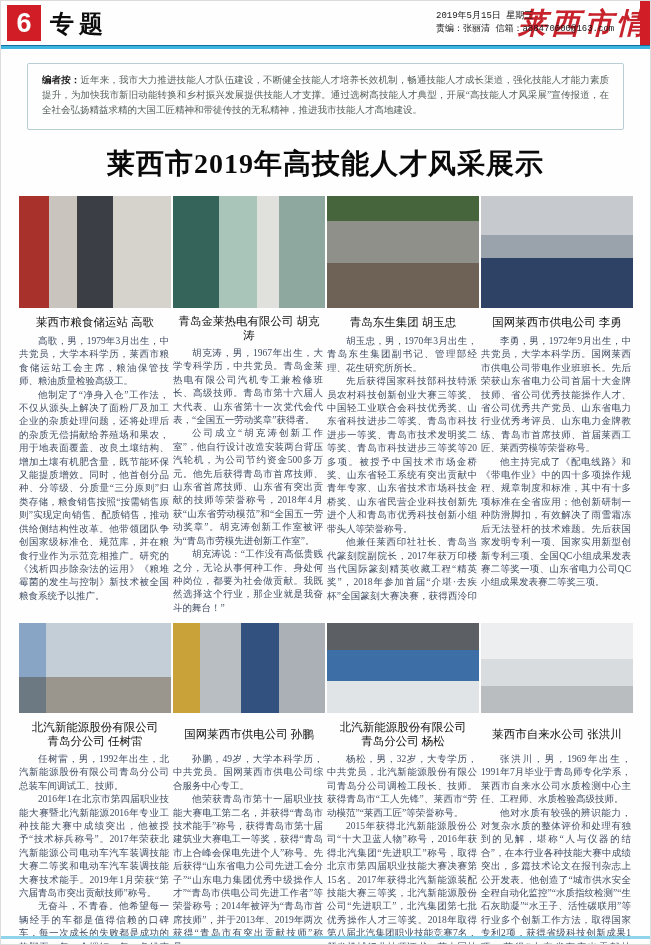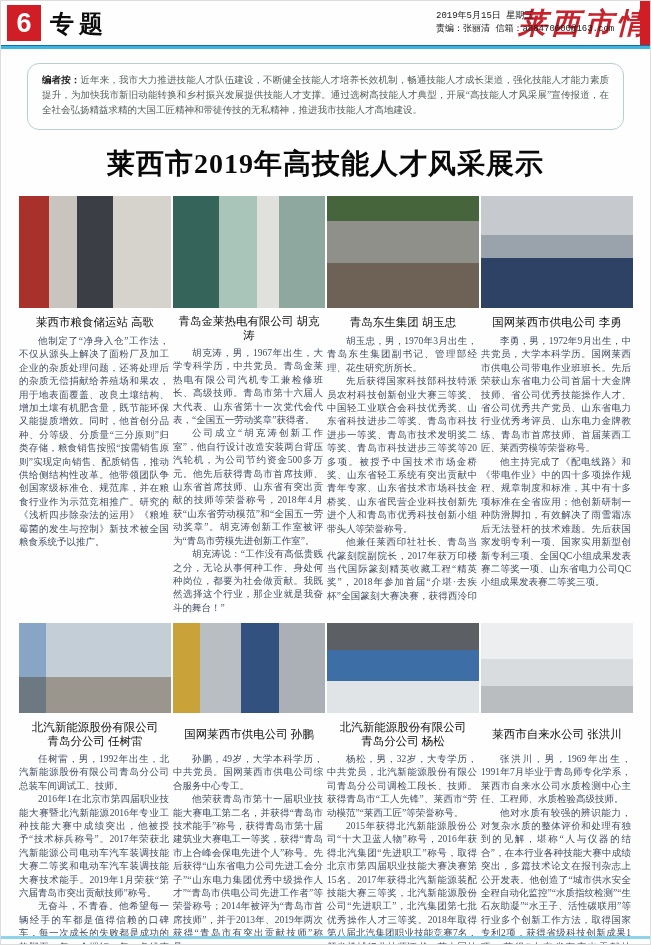--- a/index.html
+++ b/index.html
@@ -15,21 +15,21 @@
   .section-label { position:absolute; left:49px; top:7px; font-size:24px; font-weight:bold;
                    letter-spacing:5px; color:#0d0d0d; font-family:"Liberation Sans",sans-serif;text-align:center; }
   .masthead { position:absolute; left:0; right:0; top:3px; text-align:right; color:#c8232c;
               font-size:29px; font-weight:bold; font-style:italic; letter-spacing:4px; }
   .header-meta { position:absolute; right:24px; top:9px; width:190px; font-size:9px; line-height:13px;
                  color:#171717; font-family:Liberation Mono, monospace; }
   .header-redbar { position:absolute; right:0; top:0; width:10px; height:44px; background:#d01d26; }
   .header-rule { margin:0 0 0 0; height:4px; border-top:1px solid #136f9f; background:#3cb6e0; }
 
   
-  .editor-note { margin:14px 26px 0 26px; border:1px solid #b7ced3; border-radius:12px;
+  .editor-note { margin:14px 26px 0 26px; border:1px solid #b7ced3; border-radius:2px;
                  padding:9px 14px 11px 14px; font-size:9.5px; line-height:15px; color:#55605d;
                  text-align:justify; }
   .editor-note b { color:#1c1c1c; }
 
   
   .main-title { margin-top:15px; text-align:center; font-size:28px; font-weight:900;
                 color:#0a0a0a; letter-spacing:1px; }
 
   
   .row { display:grid; grid-template-columns:repeat(4,152px); column-gap:2px; margin:0 18px; }
@@ -82,20 +82,21 @@
     <b>编者按：</b><span>近年来，我市大力推进技能人才队伍建设，不断健全技能人才培养长效机制，畅通技能人才成长渠道，强化技能人才能力素质提升，为加快我市新旧动能转换和乡村振兴发展提供技能人才支撑。通过选树高技能人才典型，开展“高技能人才风采展”宣传报道，在全社会弘扬精益求精的大国工匠精神和带徒传技的无私精神，推进我市技能人才高地建设。</span>
   </div>
 
   <h1 class="main-title">莱西市2019年高技能人才风采展示</h1>
 
   <div class="row row1">
     <div class="cell">
       <div class="photo ph1"></div>
       <div class="caption">莱西市粮食储运站  高歌</div>
       <div class="bio">
+        <p>高歌，男，1979年3月出生，中共党员，大学本科学历，莱西市粮食储运站工会主席，粮油保管技师、粮油质量检验高级工。</p>
         <p>他制定了“净身入仓”工作法，不仅从源头上解决了面粉厂及加工企业的杂质处理问题，还将处理后的杂质无偿捐献给养殖场和果农，用于地表面覆盖、改良土壤结构、增加土壤有机肥含量，既节能环保又能提质增效。同时，他首创分品种、分等级、分质量“三分原则”归类存储，粮食销售按照“按需销售原则”实现定向销售、配质销售，推动供给侧结构性改革。他带领团队争创国家级标准仓、规范库，并在粮食行业作为示范竞相推广。研究的《浅析四步除杂法的运用》《粮堆霉菌的发生与控制》新技术被全国粮食系统予以推广。</p>
 
       </div>
     </div>
     <div class="cell">
       <div class="photo ph2"></div>
       <div class="caption">青岛金莱热电有限公司  胡克涛</div>
       <div class="bio">
         <p>胡克涛，男，1967年出生，大学专科学历，中共党员。青岛金莱热电有限公司汽机专工兼检修班长、高级技师。青岛市第十六届人大代表、山东省第十一次党代会代表，“全国五一劳动奖章”获得者。</p>
         <p>公司成立“胡克涛创新工作室”，他自行设计改造安装两台背压汽轮机，为公司节约资金500多万元。他先后获得青岛市首席技师、山东省首席技师、山东省有突出贡献的技师等荣誉称号，2018年4月获“山东省劳动模范”和“全国五一劳动奖章”。胡克涛创新工作室被评为“青岛市劳模先进创新工作室”。</p>

